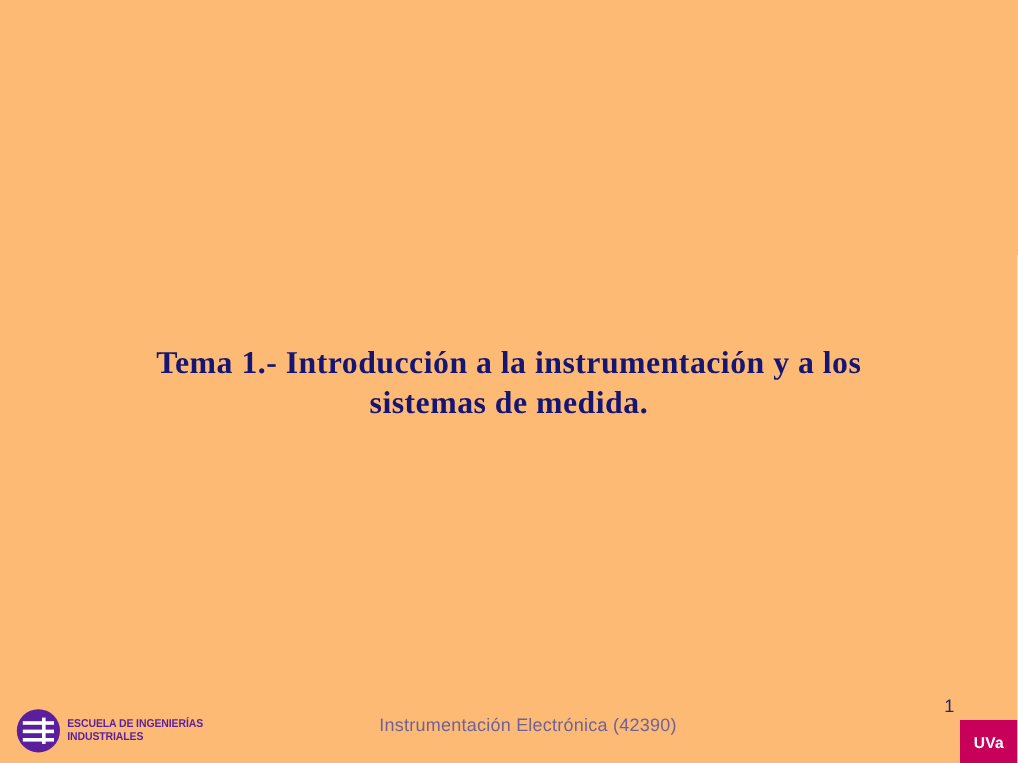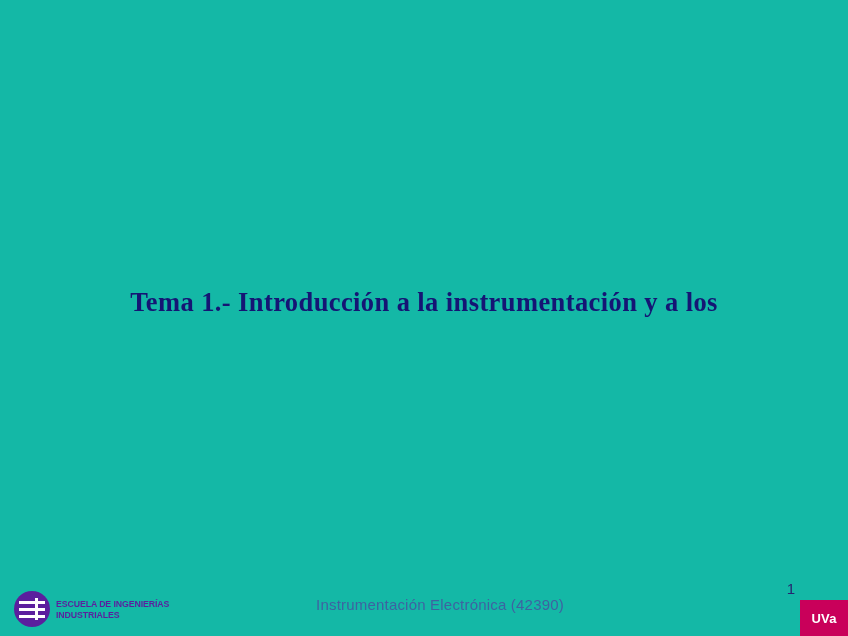--- a/index.html
+++ b/index.html
@@ -8,21 +8,21 @@
     padding: 0;
     background: #ffffff;
   }
   body {
     font-family: "Liberation Sans", sans-serif;
   }
   #slide {
     position: relative;
     width: 848px;
     height: 636px;
-    background: #14b8a6;
+    background: #fdba74;
     overflow: hidden;
   }
 
   
   #title-block {
     position: absolute;
     left: 60px;
     top: 286px;
     width: 728px;
     text-align: center;
@@ -141,20 +141,21 @@
     letter-spacing: 0.2px;
   }
 </style>
 </head>
 <body>
 
 <div id="slide">
 
   <div id="title-block">
     <div class="title-line">Tema 1.- Introducción a la instrumentación y a los</div>
+    <div class="title-line">sistemas de medida.</div>
   </div>
 
   <div id="footer">
 
     <div id="eii-logo">
       <div id="eii-mark">
         <div class="bar b1"></div>
         <div class="bar b2"></div>
         <div class="bar b3"></div>
         <div class="vbar"></div>

